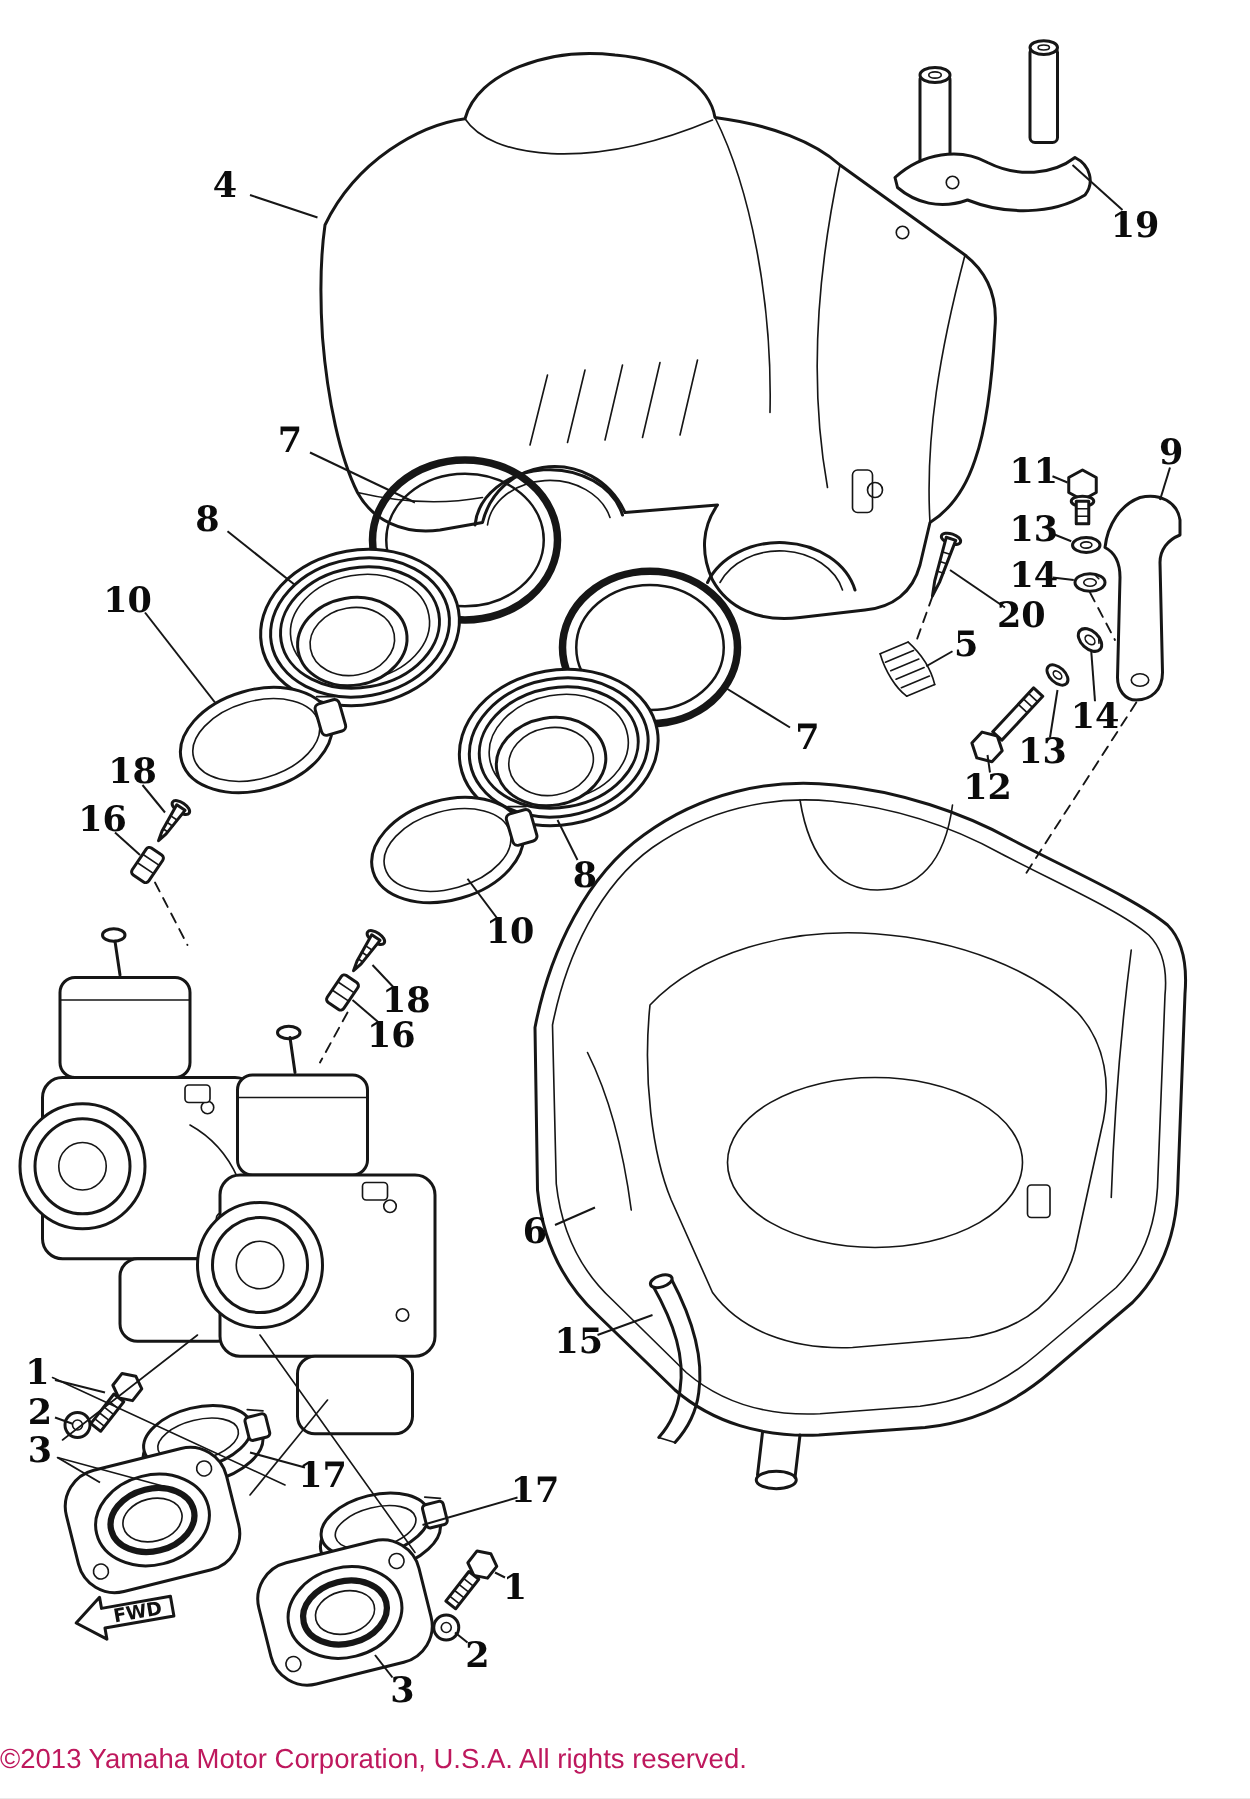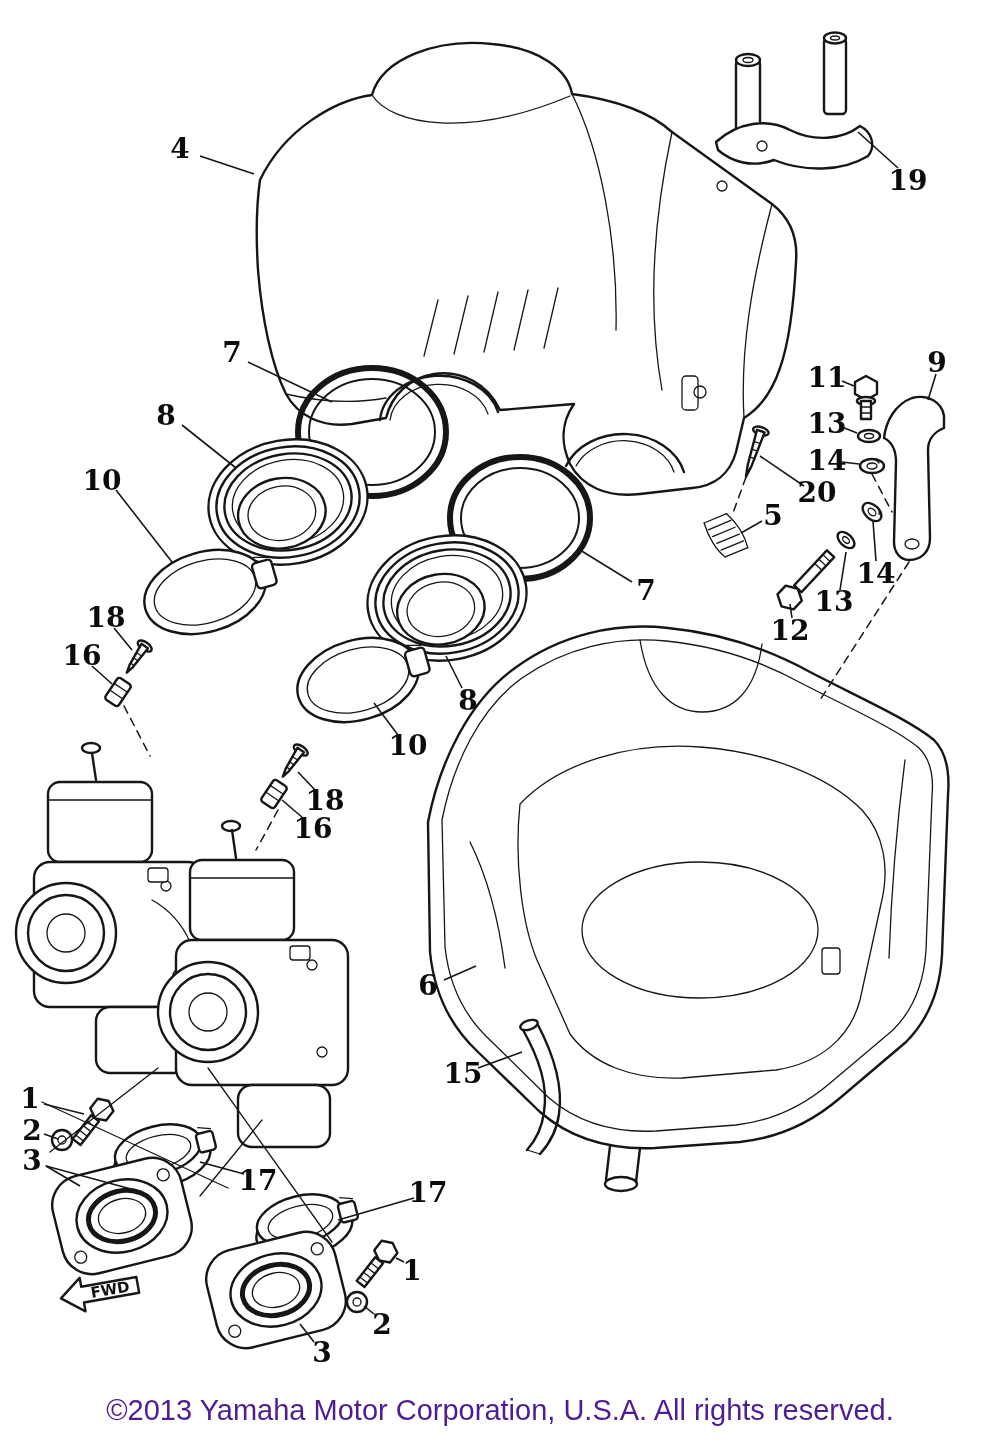--- a/index.html
+++ b/index.html
@@ -7,22 +7,22 @@
         outline:1px solid #b8b8b8;font-family:"Liberation Sans",sans-serif;overflow:hidden;}
   svg{position:absolute;left:0;top:0;}
   .ln{fill:none;stroke:#161616;stroke-width:2.4;stroke-linejoin:round;stroke-linecap:round;}
   .thin{stroke-width:1.3;}
   .fw{fill:#ffffff;}
   .dash{fill:none;stroke:#161616;stroke-width:1.5;stroke-dasharray:8 6;stroke-linecap:round;}
   .leader{stroke:#161616;stroke-width:1.6;}
   .callout-text{font-family:"DejaVu Serif",serif;font-weight:bold;font-size:28px;fill:#0b0b0b;
                 text-anchor:middle;dominant-baseline:central;}
   .fwd-text{font-family:"DejaVu Sans",sans-serif;font-weight:bold;font-size:15px;fill:#111;text-anchor:middle;}
-  .copyright{position:absolute;left:0;right:0;top:1394px;text-align:center;
-             font-size:29px;color:#4c1d95;}
+  .copyright{position:absolute;left:0;right:0;top:1394px;text-align:left;
+             font-size:22px;color:#be185d;}
 </style>
 </head>
 <body>
 
 <div class="page">
   <svg id="diagram-svg" width="1000" height="1439" viewBox="0 0 1000 1439">
 
     <g>
       <path class="ln fw" d="M260,180 C285,128 336,100 372,95 C382,58 438,38 492,44 C540,48 568,70 572,94
         C618,100 652,114 672,132 L772,204 C790,218 798,238 796,262 C794,300 790,340 780,368

